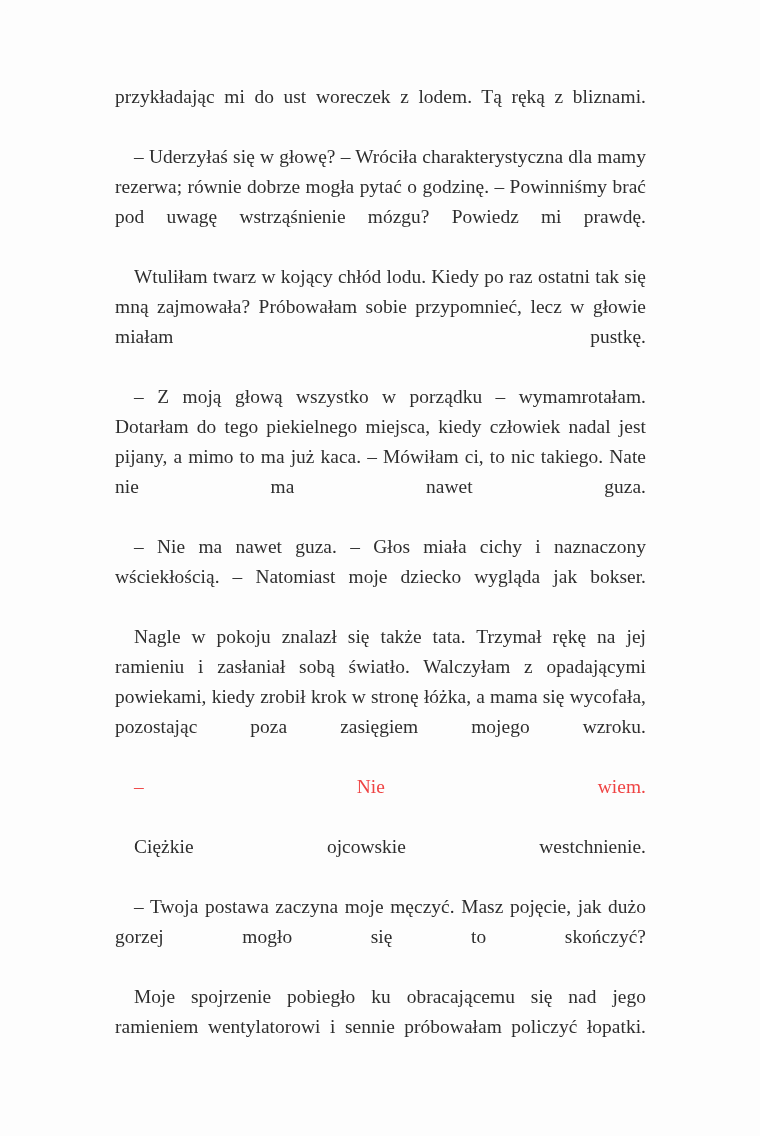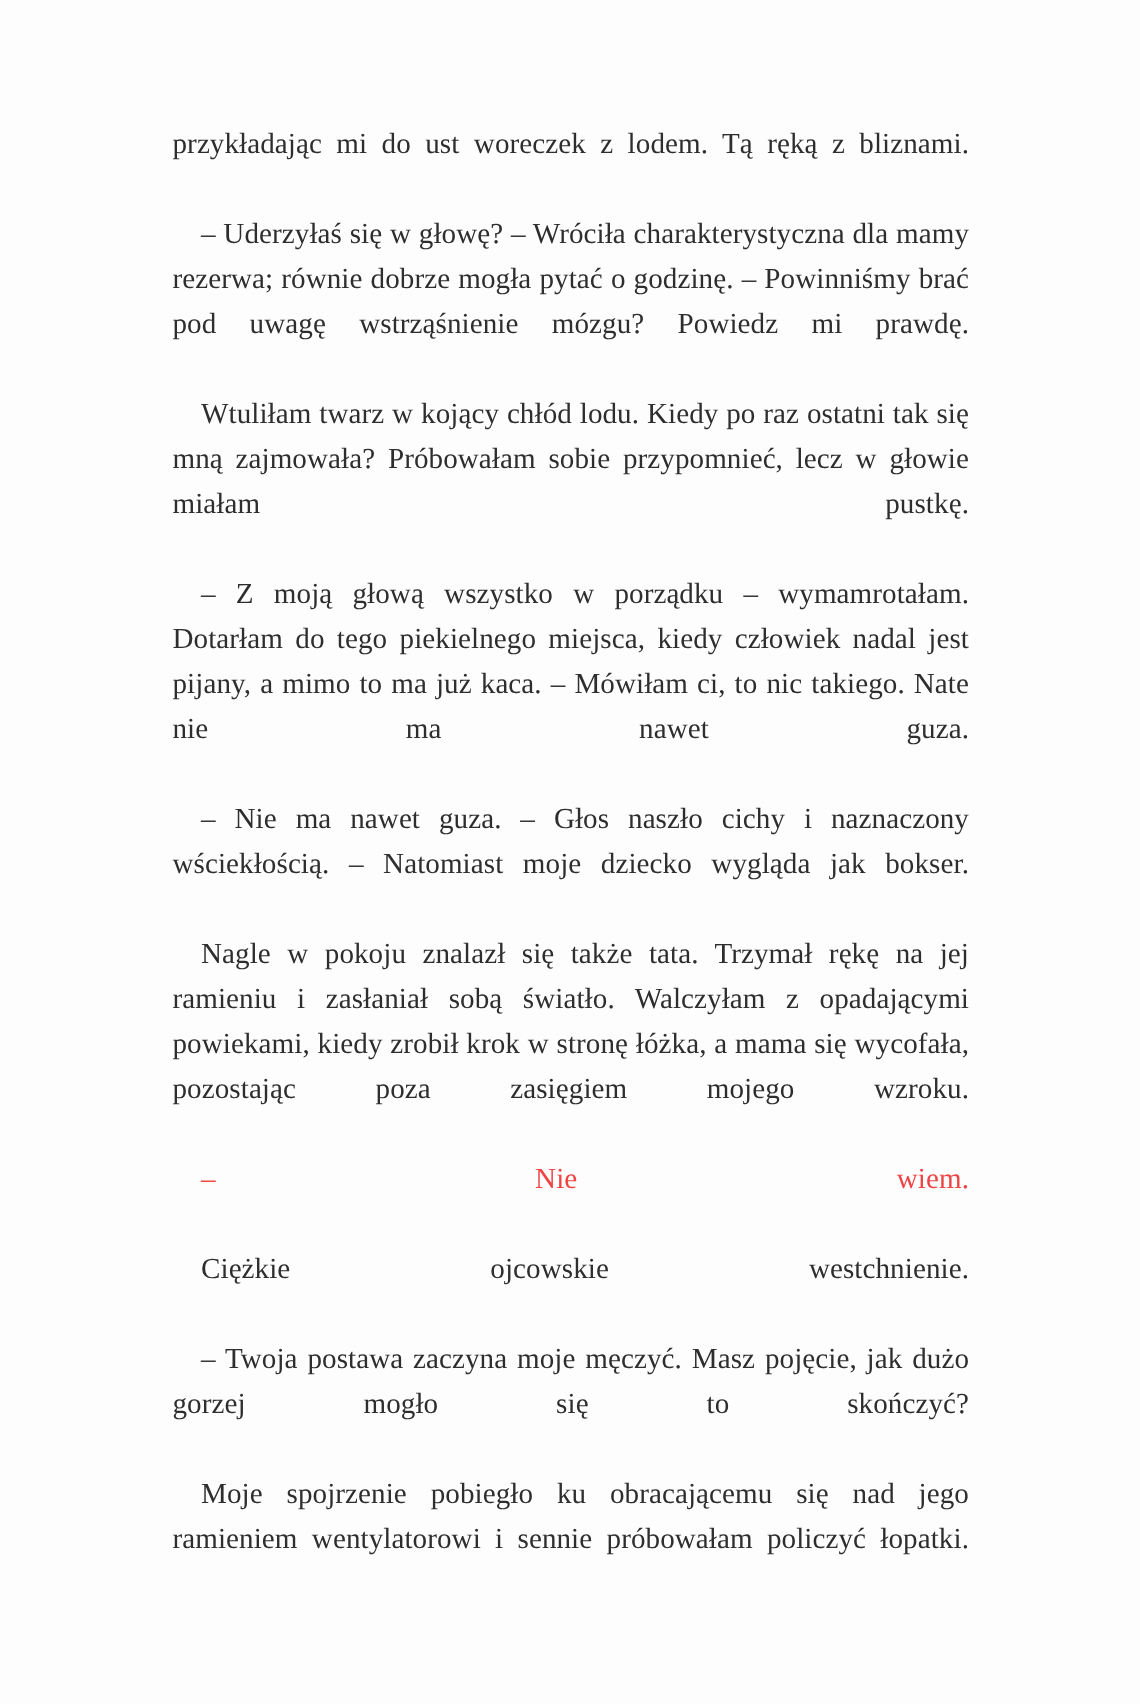--- a/index.html
+++ b/index.html
@@ -90,21 +90,21 @@
 <body>
 
 <div class="page" style="background: rgb(253, 253, 253);">
 
   <div class="text-column">
 
     <p class="para cont" style="color: rgb(46, 46, 46);">przykładając mi do ust woreczek z lodem. Tą ręką z bliznami.</p>
     <p class="para indent" style="color: rgb(46, 46, 46);">– Uderzyłaś się w głowę? – Wróciła charakterystyczna dla mamy rezerwa; równie dobrze mogła pytać o godzinę. – Powinniśmy brać pod uwagę wstrząśnienie mózgu? Powiedz mi prawdę.</p>
     <p class="para indent" style="color: rgb(46, 46, 46);">Wtuliłam twarz w kojący chłód lodu. Kiedy po raz ostatni tak się mną zajmowała? Próbowałam sobie przypomnieć, lecz w głowie miałam pustkę.</p>
     <p class="para indent" style="color: rgb(46, 46, 46);">– Z moją głową wszystko w porządku – wymamrotałam. Dotarłam do tego piekielnego miejsca, kiedy człowiek nadal jest pijany, a mimo to ma już kaca. – Mówiłam ci, to nic takiego. Nate nie ma nawet guza.</p>
-    <p class="para indent" style="color: rgb(46, 46, 46);">– Nie ma nawet guza. – Głos naszło cichy i naznaczony wściekłością. – Natomiast moje dziecko wygląda jak bokser.</p>
+    <p class="para indent" style="color: rgb(46, 46, 46);">– Nie ma nawet guza. – Głos miała cichy i naznaczony wściekłością. – Natomiast moje dziecko wygląda jak bokser.</p>
     <p class="para indent" style="color: rgb(46, 46, 46);">Nagle w pokoju znalazł się także tata. Trzymał rękę na jej ramieniu i zasłaniał sobą światło. Walczyłam z opadającymi powiekami, kiedy zrobił krok w stronę łóżka, a mama się wycofała, pozostając poza zasięgiem mojego wzroku.</p>
     <p class="para indent" style="color: #ef4444;">– Nie wiem.</p>
     <p class="para indent" style="color: rgb(46, 46, 46);">Ciężkie ojcowskie westchnienie.</p>
     <p class="para indent" style="color: rgb(46, 46, 46);">– Twoja postawa zaczyna moje męczyć. Masz pojęcie, jak dużo gorzej mogło się to skończyć?</p>
     <p class="para indent" style="color: rgb(46, 46, 46);">Moje spojrzenie pobiegło ku obracającemu się nad jego ramieniem wentylatorowi i sennie próbowałam policzyć łopatki.</p>
 
   </div>
 
 
 </div>

